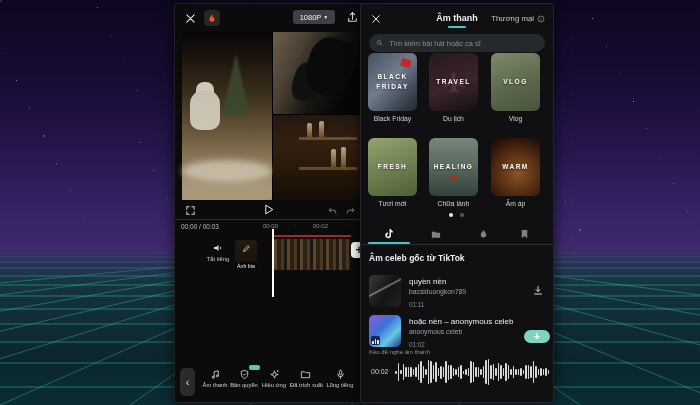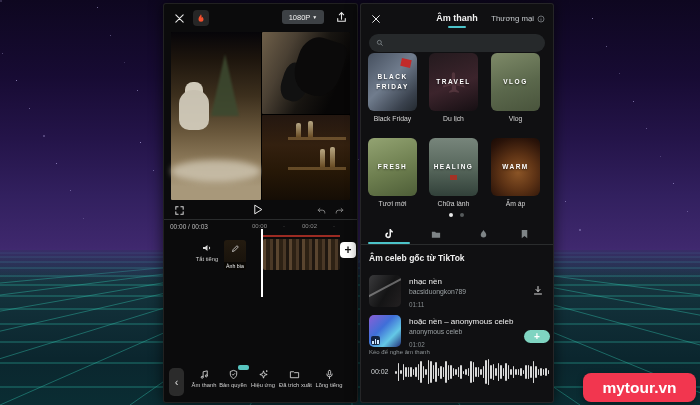--- a/index.html
+++ b/index.html
@@ -10,21 +10,21 @@
   .bg-sky{left:0;top:0;width:700px;height:252px;
     background:linear-gradient(180deg,#0e0720 0%,#170b33 30%,#241449 55%,#32205f 78%,#40296f 100%);}
   .bg-ground{left:0;top:250px;width:700px;height:155px;
     background:linear-gradient(180deg,#1c3c48 0%,#123039 35%,#0b262e 70%,#0a2d33 100%);}
   .bg-fade{left:0;top:248px;width:700px;height:34px;
     background:linear-gradient(180deg,rgba(64,41,111,.85),rgba(64,41,111,0));}
   .star{position:absolute;background:#cfc6ff;border-radius:50%;}
   
   .panel{background:#0b0b0c;border:1px solid rgba(255,255,255,.09);border-radius:3px;
          box-shadow:0 0 14px rgba(0,0,0,.65);overflow:hidden;}
-  #left-panel{left:163px;top:3px;width:193px;height:398px;text-decoration:underline;}
+  #left-panel{left:174px;top:3px;width:193px;height:398px;text-decoration:underline;}
   #right-panel{left:360px;top:3px;width:192px;height:398px;background:#101012;}
   
   .chip{background:#262626;border-radius:4px;}
   .res-btn{background:#3d4145;border-radius:3px;color:#f0f0f0;font-size:7.5px;
            display:flex;align-items:center;justify-content:center;gap:2px;}
   .preview-block{position:absolute;border-radius:1px;}
   .pv-left{left:0;top:0;width:90px;height:168px;
     background:linear-gradient(180deg,#060509 0%,#1d150d 16%,#3c2f1d 38%,#6a583c 60%,#8f7c5c 78%,#a8987a 92%);}
   .snowman{position:absolute;left:8px;top:58px;width:30px;height:40px;background:#d8d2c2;
     border-radius:14px 14px 10px 10px;box-shadow:0 -14px 0 -6px #e2dccc;filter:blur(.4px);opacity:.9;}
@@ -315,20 +315,21 @@
           <circle cx="12" cy="12" r="9"></circle>
           <path d="M12 10.5V17M12 7.2v.5"></path>
         </svg>
     </div>
 
     <div class="abs searchbar" style="left:8px;top:30px;width:176px;height:18px;box-sizing:border-box;">
       <svg width="8" height="8" viewBox="0 0 24 24" fill="none" stroke="#858d91" stroke-width="2.4">
           <circle cx="10" cy="10" r="6"></circle>
           <path d="M15 15l5 5"></path>
         </svg>
+      <input type="text" placeholder="Tìm kiếm bài hát hoặc ca sĩ" style="">
     </div>
 
     <div class="card c-bf" style="left:7px;top:49px;">
       <span class="ov" style="width:34px;">BLACK FRIDAY</span>
       </div>
     <div class="card c-travel" style="left:68px;top:49px;">
       <svg style="position:absolute" width="26" height="26" viewBox="0 0 24 24" fill="#5a3a42" opacity=".8">
           <path d="M21 15l-8-4V4.5a1.5 1.5 0 0 0-3 0V11l-8 4v2l8-2v4l-2.5 1.8V22L12 21l4.5 1v-1.2L14 19v-4l8 2-1-2z"></path>
         </svg>
       <span class="ov" style="position:relative;">TRAVEL</span>
@@ -376,21 +377,21 @@
           <path d="M6 3h12v18l-6-4.4L6 21V3z"></path>
         </svg>
     </div>
     <div class="abs" style="left:7px;top:238px;width:42px;height:2px;background:#4cc3c9;border-radius:1px;"></div>
     <div class="abs hairline" style="left:0;top:240px;width:192px;"></div>
 
     <div class="abs" style="left:8px;top:249px;font-size:8.5px;font-weight:bold;color:#f0f0f0;">Âm celeb gốc từ TikTok</div>
 
     <div class="abs" style="left:0;top:268px;width:192px;height:40px;">
       <div class="thumb th1" style="left:8px;top:3px;"></div>
-      <div class="abs track-title" style="left:48px;top:5px;">nhạc nền</div>
+      <div class="abs track-title" style="left:48px;top:5px;">quyền nền</div>
       <div class="abs track-artist" style="left:48px;top:16px;">bacsiduongkon789</div>
       <div class="abs track-time" style="left:48px;top:29px;">01:11</div>
       <svg class="abs" style="left:171px;top:12px" width="12" height="13" viewBox="0 0 24 24" fill="none" stroke="#d8d8d8" stroke-width="2" stroke-linecap="round">
           <path d="M12 4v10M8 10l4 4 4-4M5 19h14"></path>
         </svg>
     </div>
 
     <div class="abs" style="left:0;top:308px;width:192px;height:40px;">
       <div class="thumb th2" style="left:8px;top:3px;">
         <div class="chart-badge">
@@ -467,16 +468,13 @@
         <i style="height: 11.3px;"></i>
         <i style="height: 5.1px;"></i>
         <i style="height: 7.8px;"></i>
         <i style="height: 6.8px;"></i>
         <i style="height: 7.1px;"></i>
         <i style="height: 4.8px;"></i>
       </div>
 
   </div>
 
-  <div class="abs wm" style="left:583px;top:373px;width:113px;height:29px;">
-    <span>mytour.vn</span>
-  </div>
 </div>
 
 </body></html>

